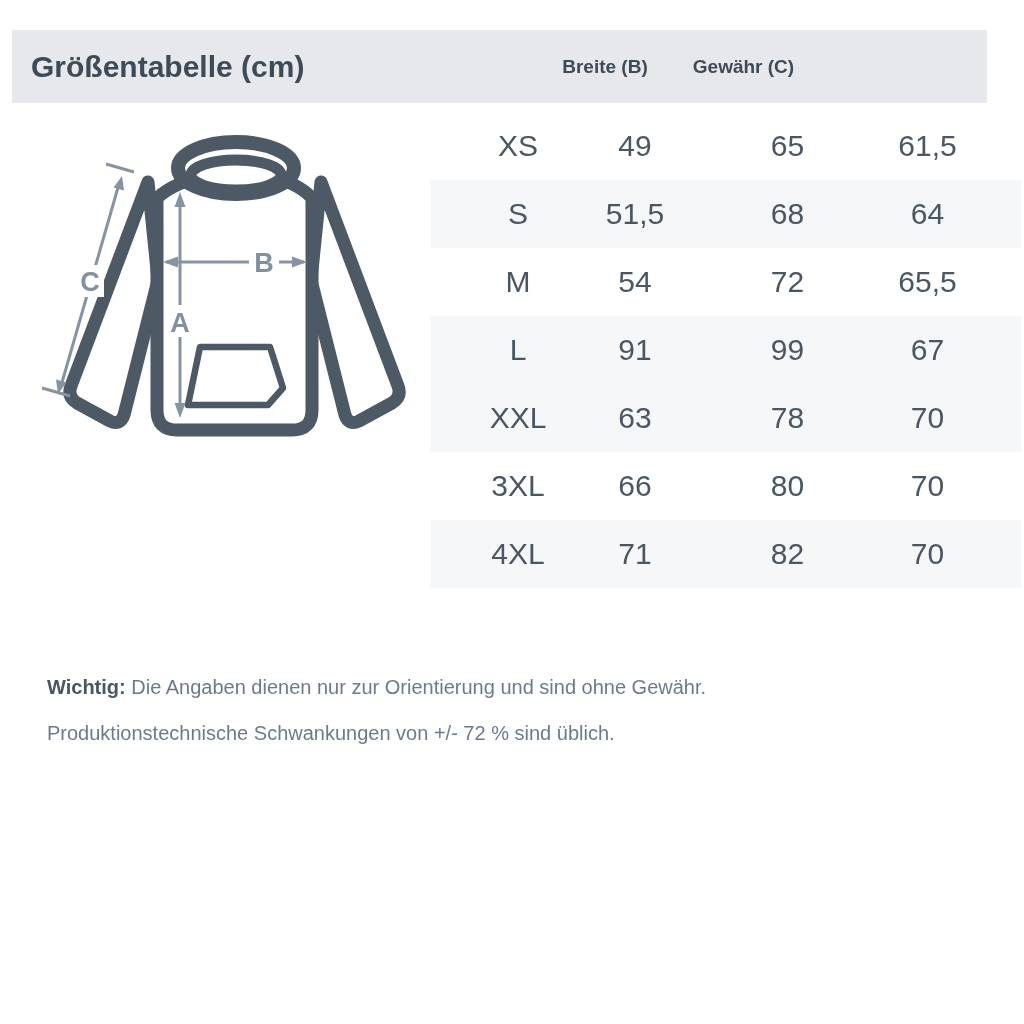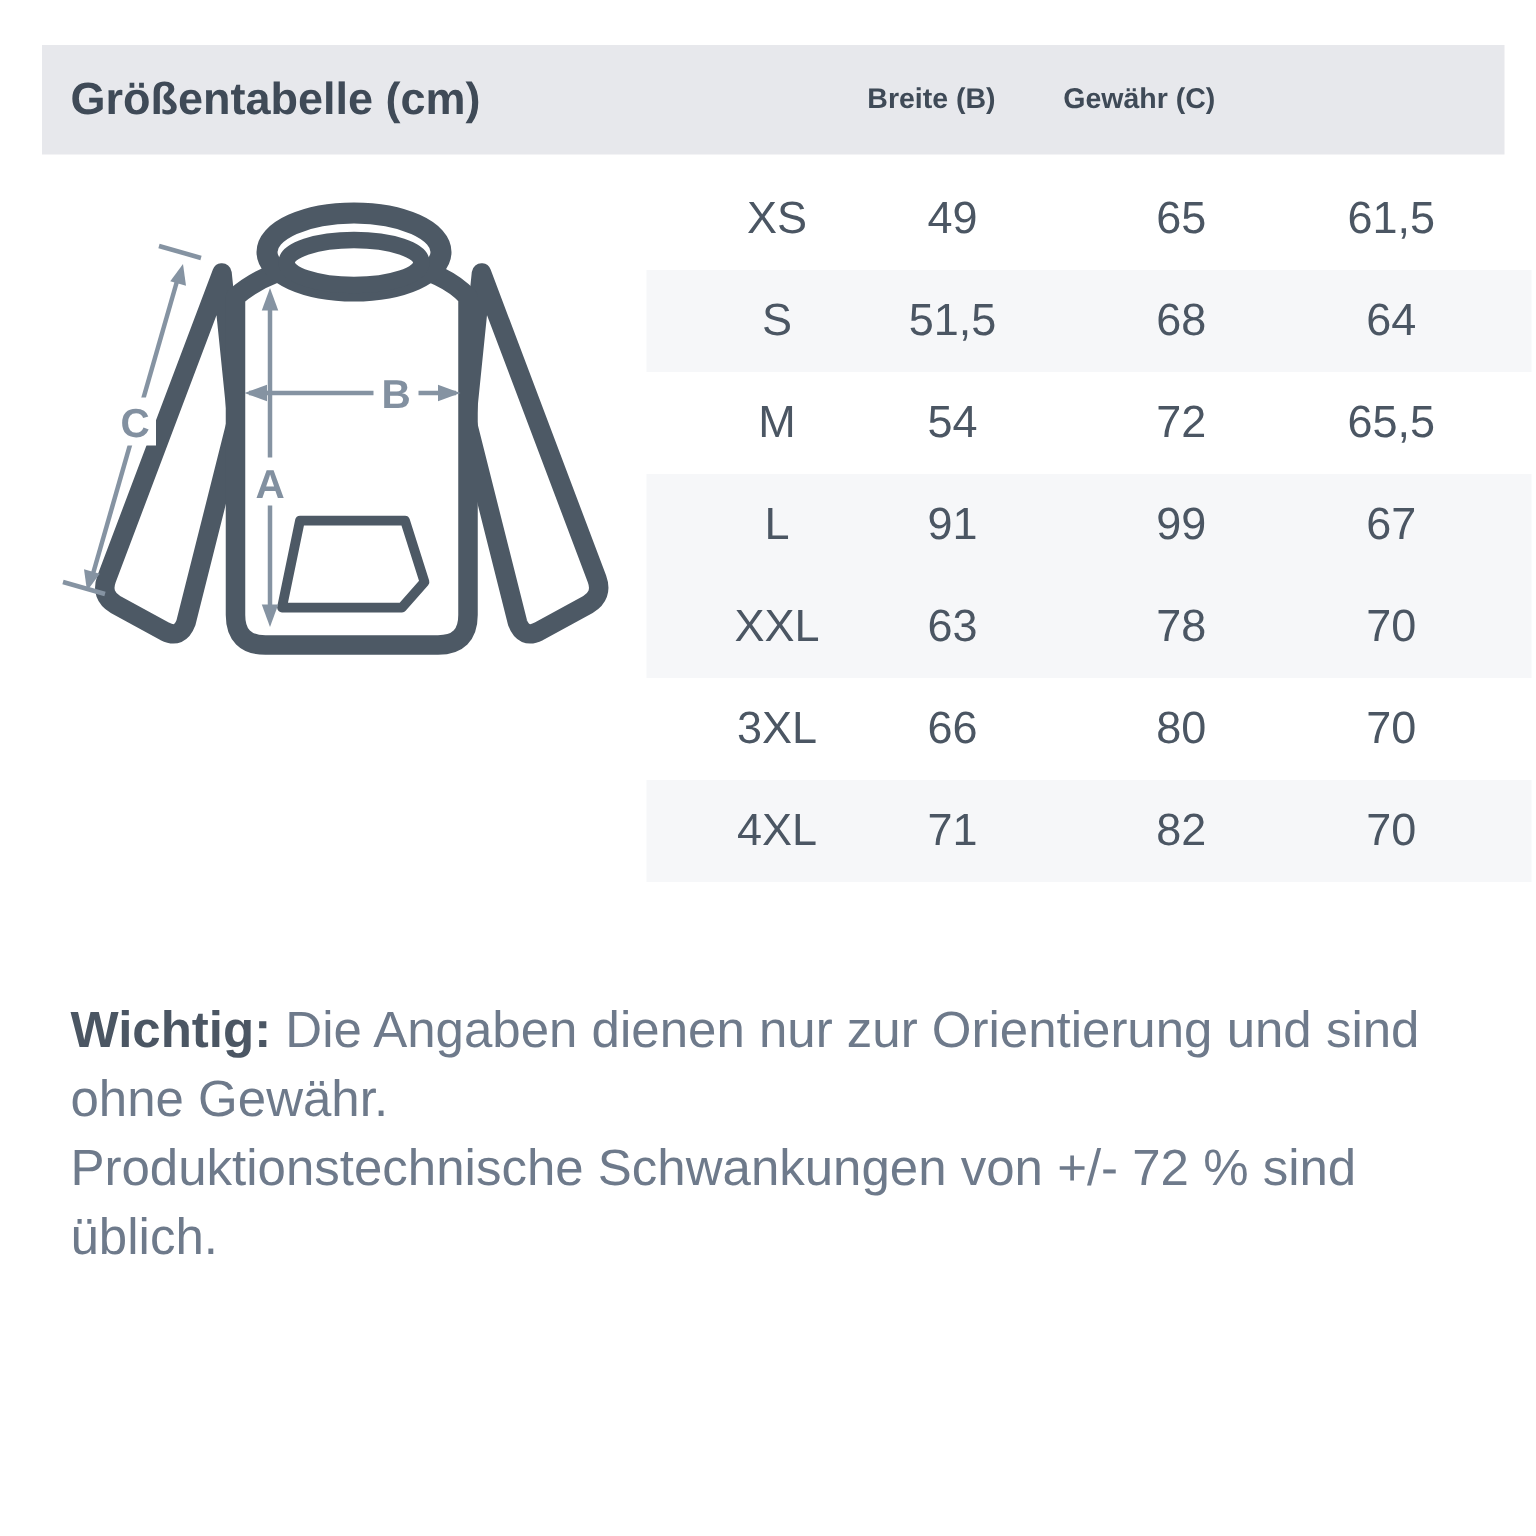--- a/index.html
+++ b/index.html
@@ -9,21 +9,21 @@
     height: 1024px;
     background: #ffffff;
     overflow: hidden;
     font-family: "Liberation Sans", sans-serif;
   }
   * { box-sizing: border-box; }
 
   
   .band {
     position: absolute;
-    left: 28px; top: 30px;
+    left: 12px; top: 30px;
     width: 975px; height: 73px;
     background: #e7e8ec;
     display: flex;
     align-items: center;
   }
   .band-title {
     width: 533px;
     padding-left: 19px;
     font-size: 30px;
     font-weight: bold;
@@ -69,21 +69,21 @@
     position: absolute;
     left: 40px; top: 120px;
     width: 370px; height: 330px;
   }
 
   
   .note {
     position: absolute;
     left: 47px; top: 664px;
     width: 930px;
-    font-size: 34px;
+    font-size: 20px;
     line-height: 46px;
     color: #6e7a8b;
   }
   .note .note-bold {
     font-weight: bold;
     color: #4b5663;
   }
 </style>
 </head>
 <body>

